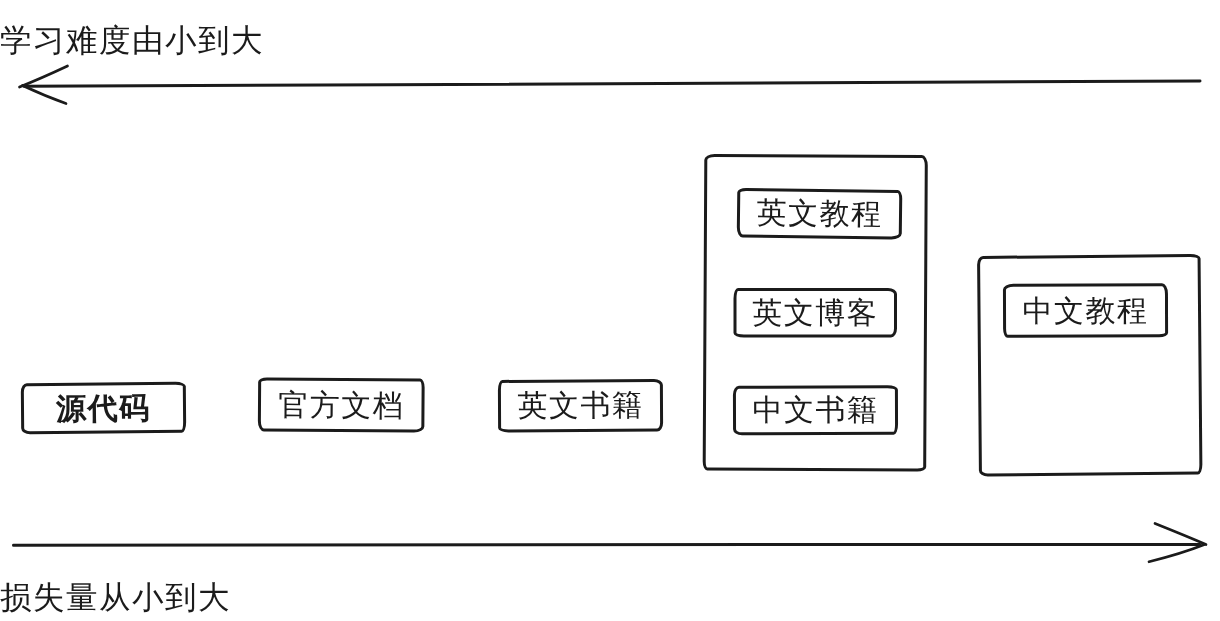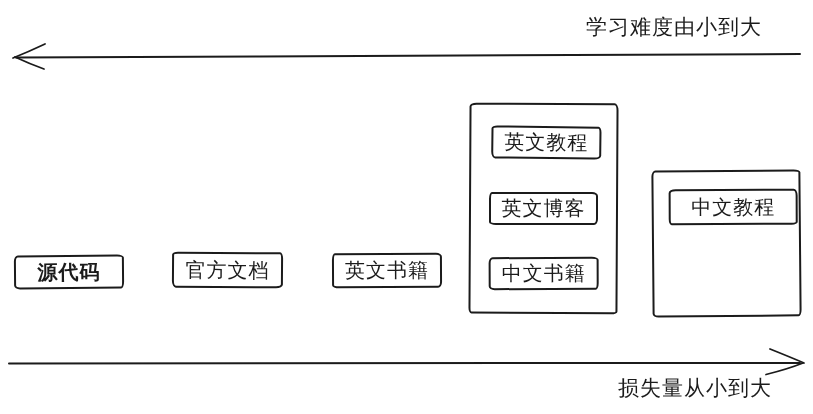--- a/index.html
+++ b/index.html
@@ -11,28 +11,28 @@
   }
   .canvas {
     position: relative;
     width: 813px; height: 414px;
     background: var(--background, #ffffff);
     color: var(--stroke, #1b1b1b);
   }
   .axis-label {
     position: absolute;
     left: 0;
-    text-align: right;
+    text-align: left;
     font-size: 21px;
     letter-spacing: 1px;
     color: var(--stroke, #1b1b1b);
     white-space: nowrap;
   }
   .axis-label.top { top: 13px; width: 762px; }
-  .axis-label.bottom { top: 374px; width: 772px; padding-left: 48px; }
+  .axis-label.bottom { top: 384px; width: 772px; }
 
   .arrows-svg {
     position: absolute;
     left: 0; top: 0;
     width: 813px; height: 414px;
     pointer-events: none;
   }
   .arrows-svg path {
     fill: none;
     stroke: var(--stroke, #1b1b1b);
@@ -62,21 +62,21 @@
   .box-enbooks   { left: 332px; top: 253px; width: 110px; height: 35px; text-align: right; }
 
   .group { position: absolute; background: var(--background, #ffffff); }
   .group-1 { left: 469px; top: 103px; width: 149px; height: 211px; }
   .group-2 { left: 652px; top: 170px; width: 149px; height: 147px; }
 
   .group .sketch-box { position: absolute; }
   .g1-i1 { left: 20px; top: 21px;  width: 110px; height: 33px; }
   .g1-i2 { left: 18px; top: 87px;  width: 109px; height: 33px; }
   .g1-i3 { left: 18px; top: 152px; width: 110px; height: 33px; }
-  .g2-i1 { left: 15px; top: 17px;  width: 129px; height: 36px; }
+  .g2-i1 { left: 15px; top: 17px;  width: 110px; height: 36px; }
   .g2-i2 { left: 15px; top: 83px;  width: 110px; height: 35px; }
 </style>
 </head>
 <body>
 
 <div class="canvas">
 
   <div class="axis-label top">学习难度由小到大</div>
 
   <svg class="arrows-svg" viewBox="0 0 813 414">

